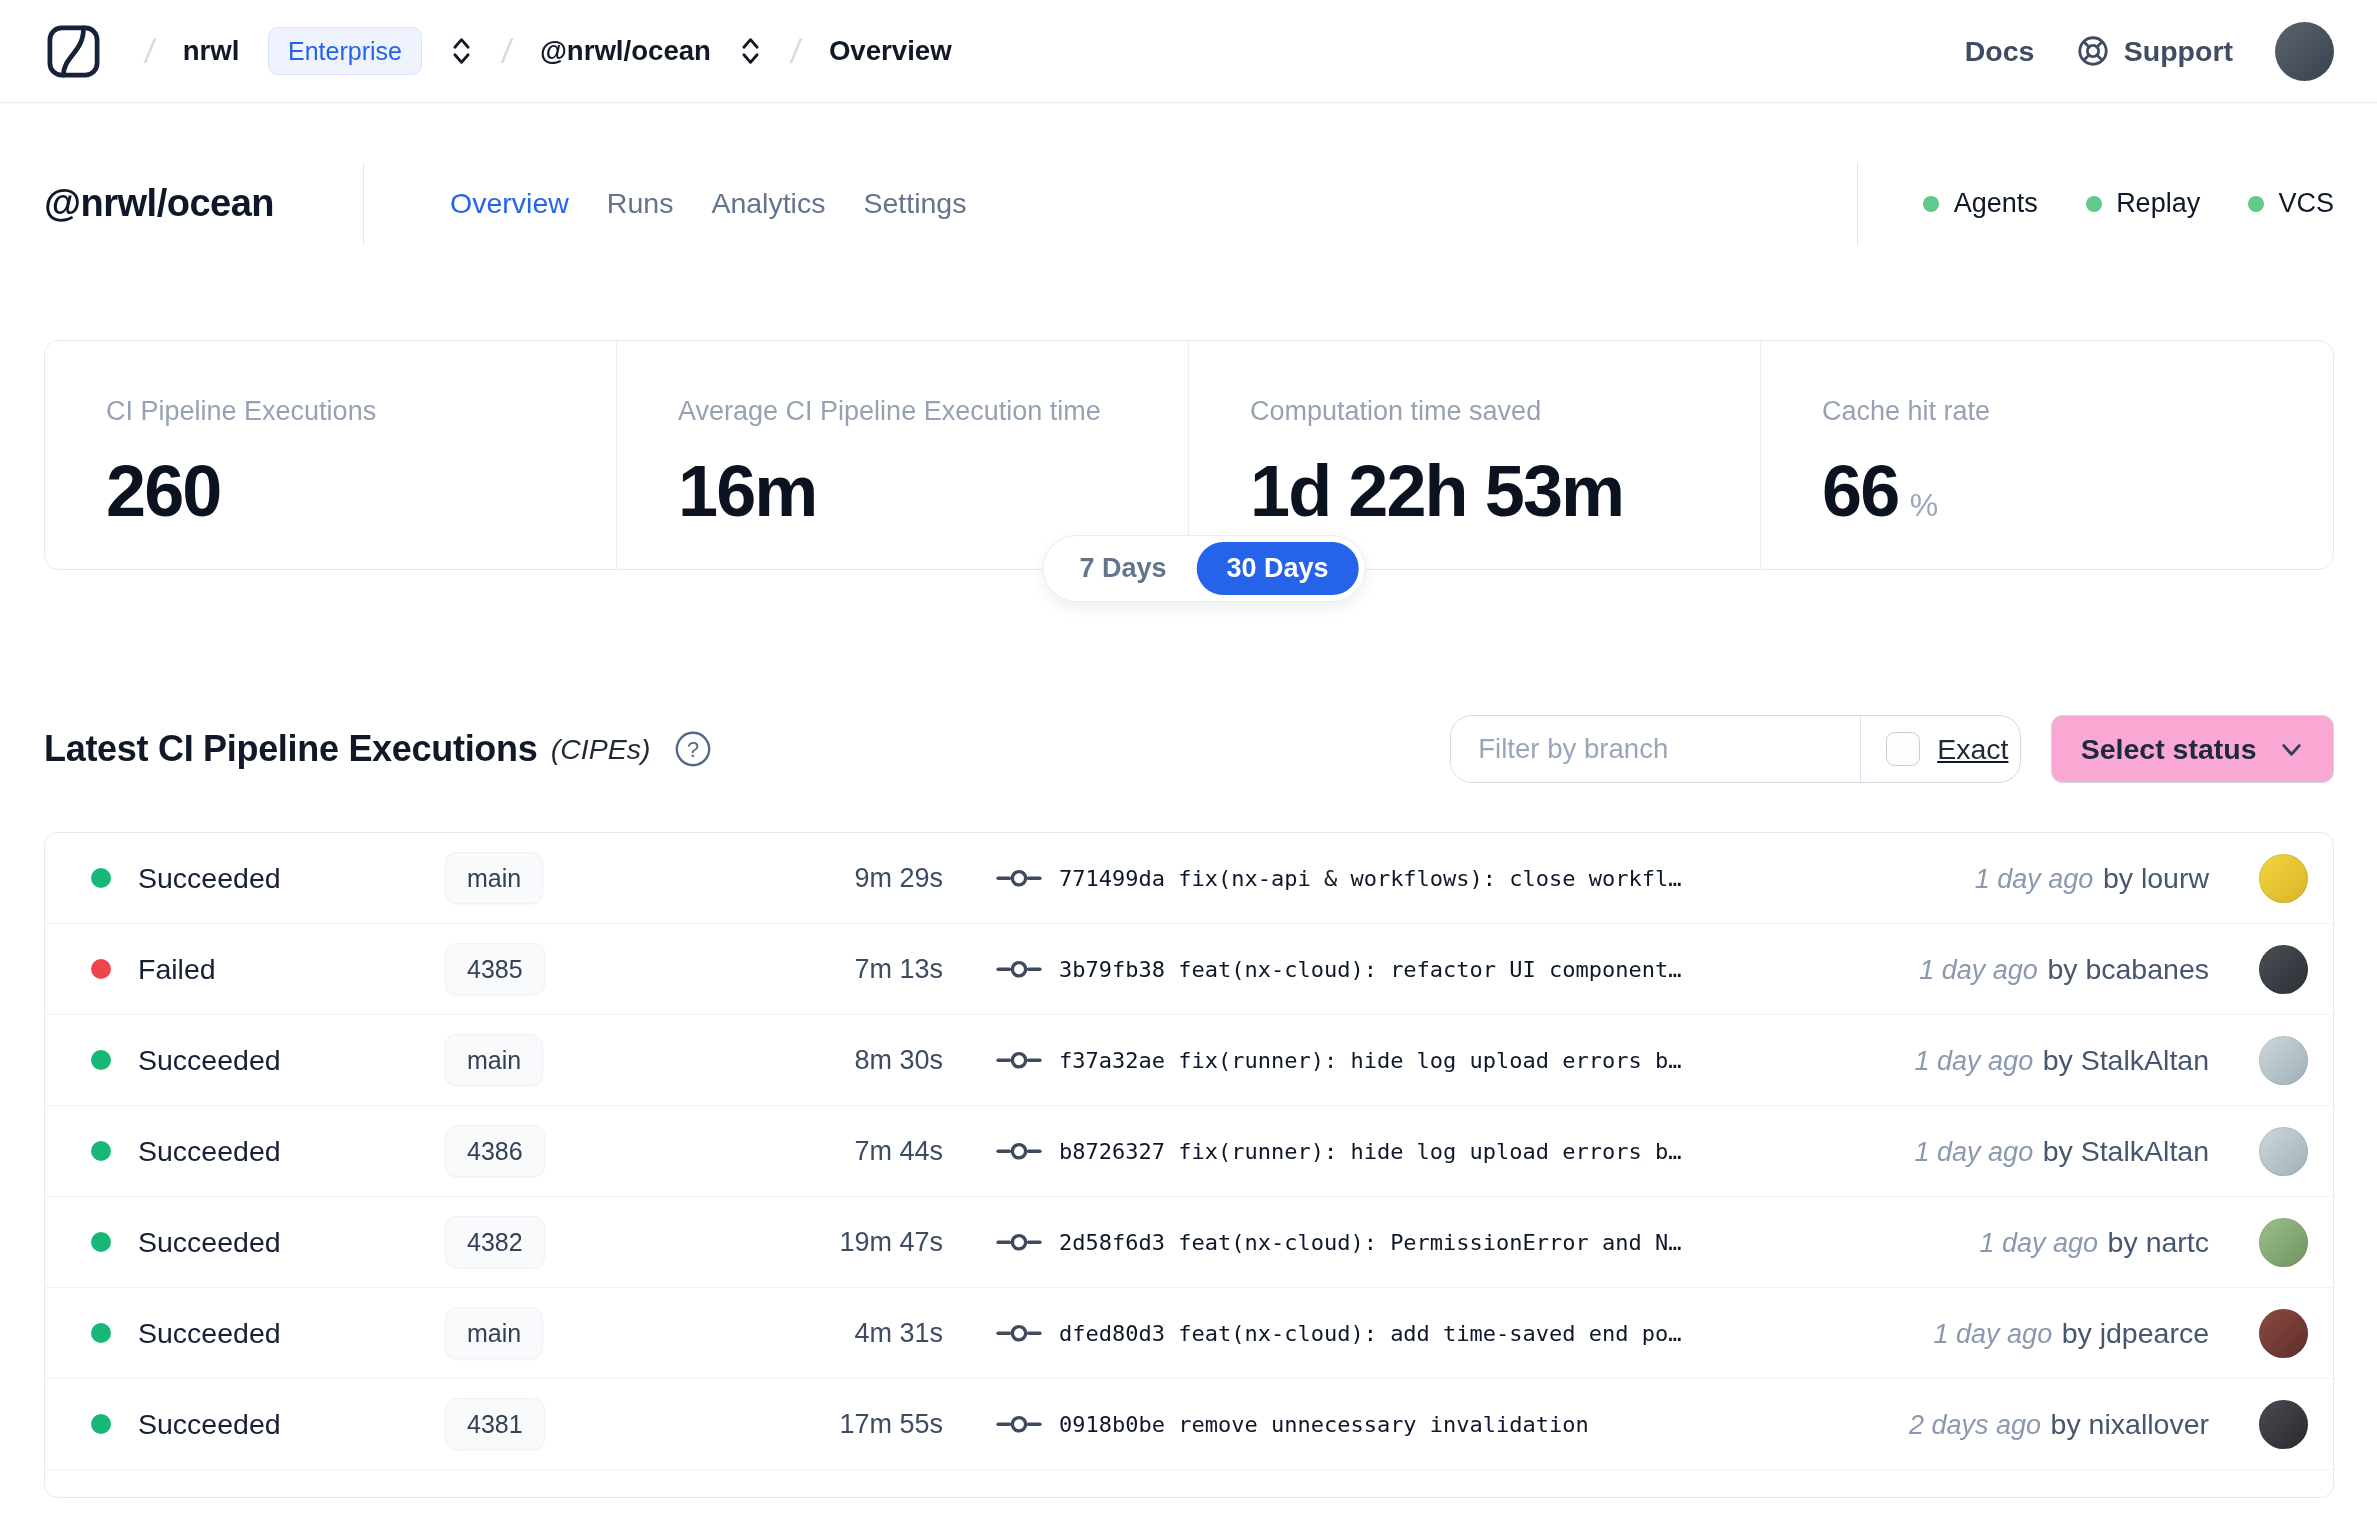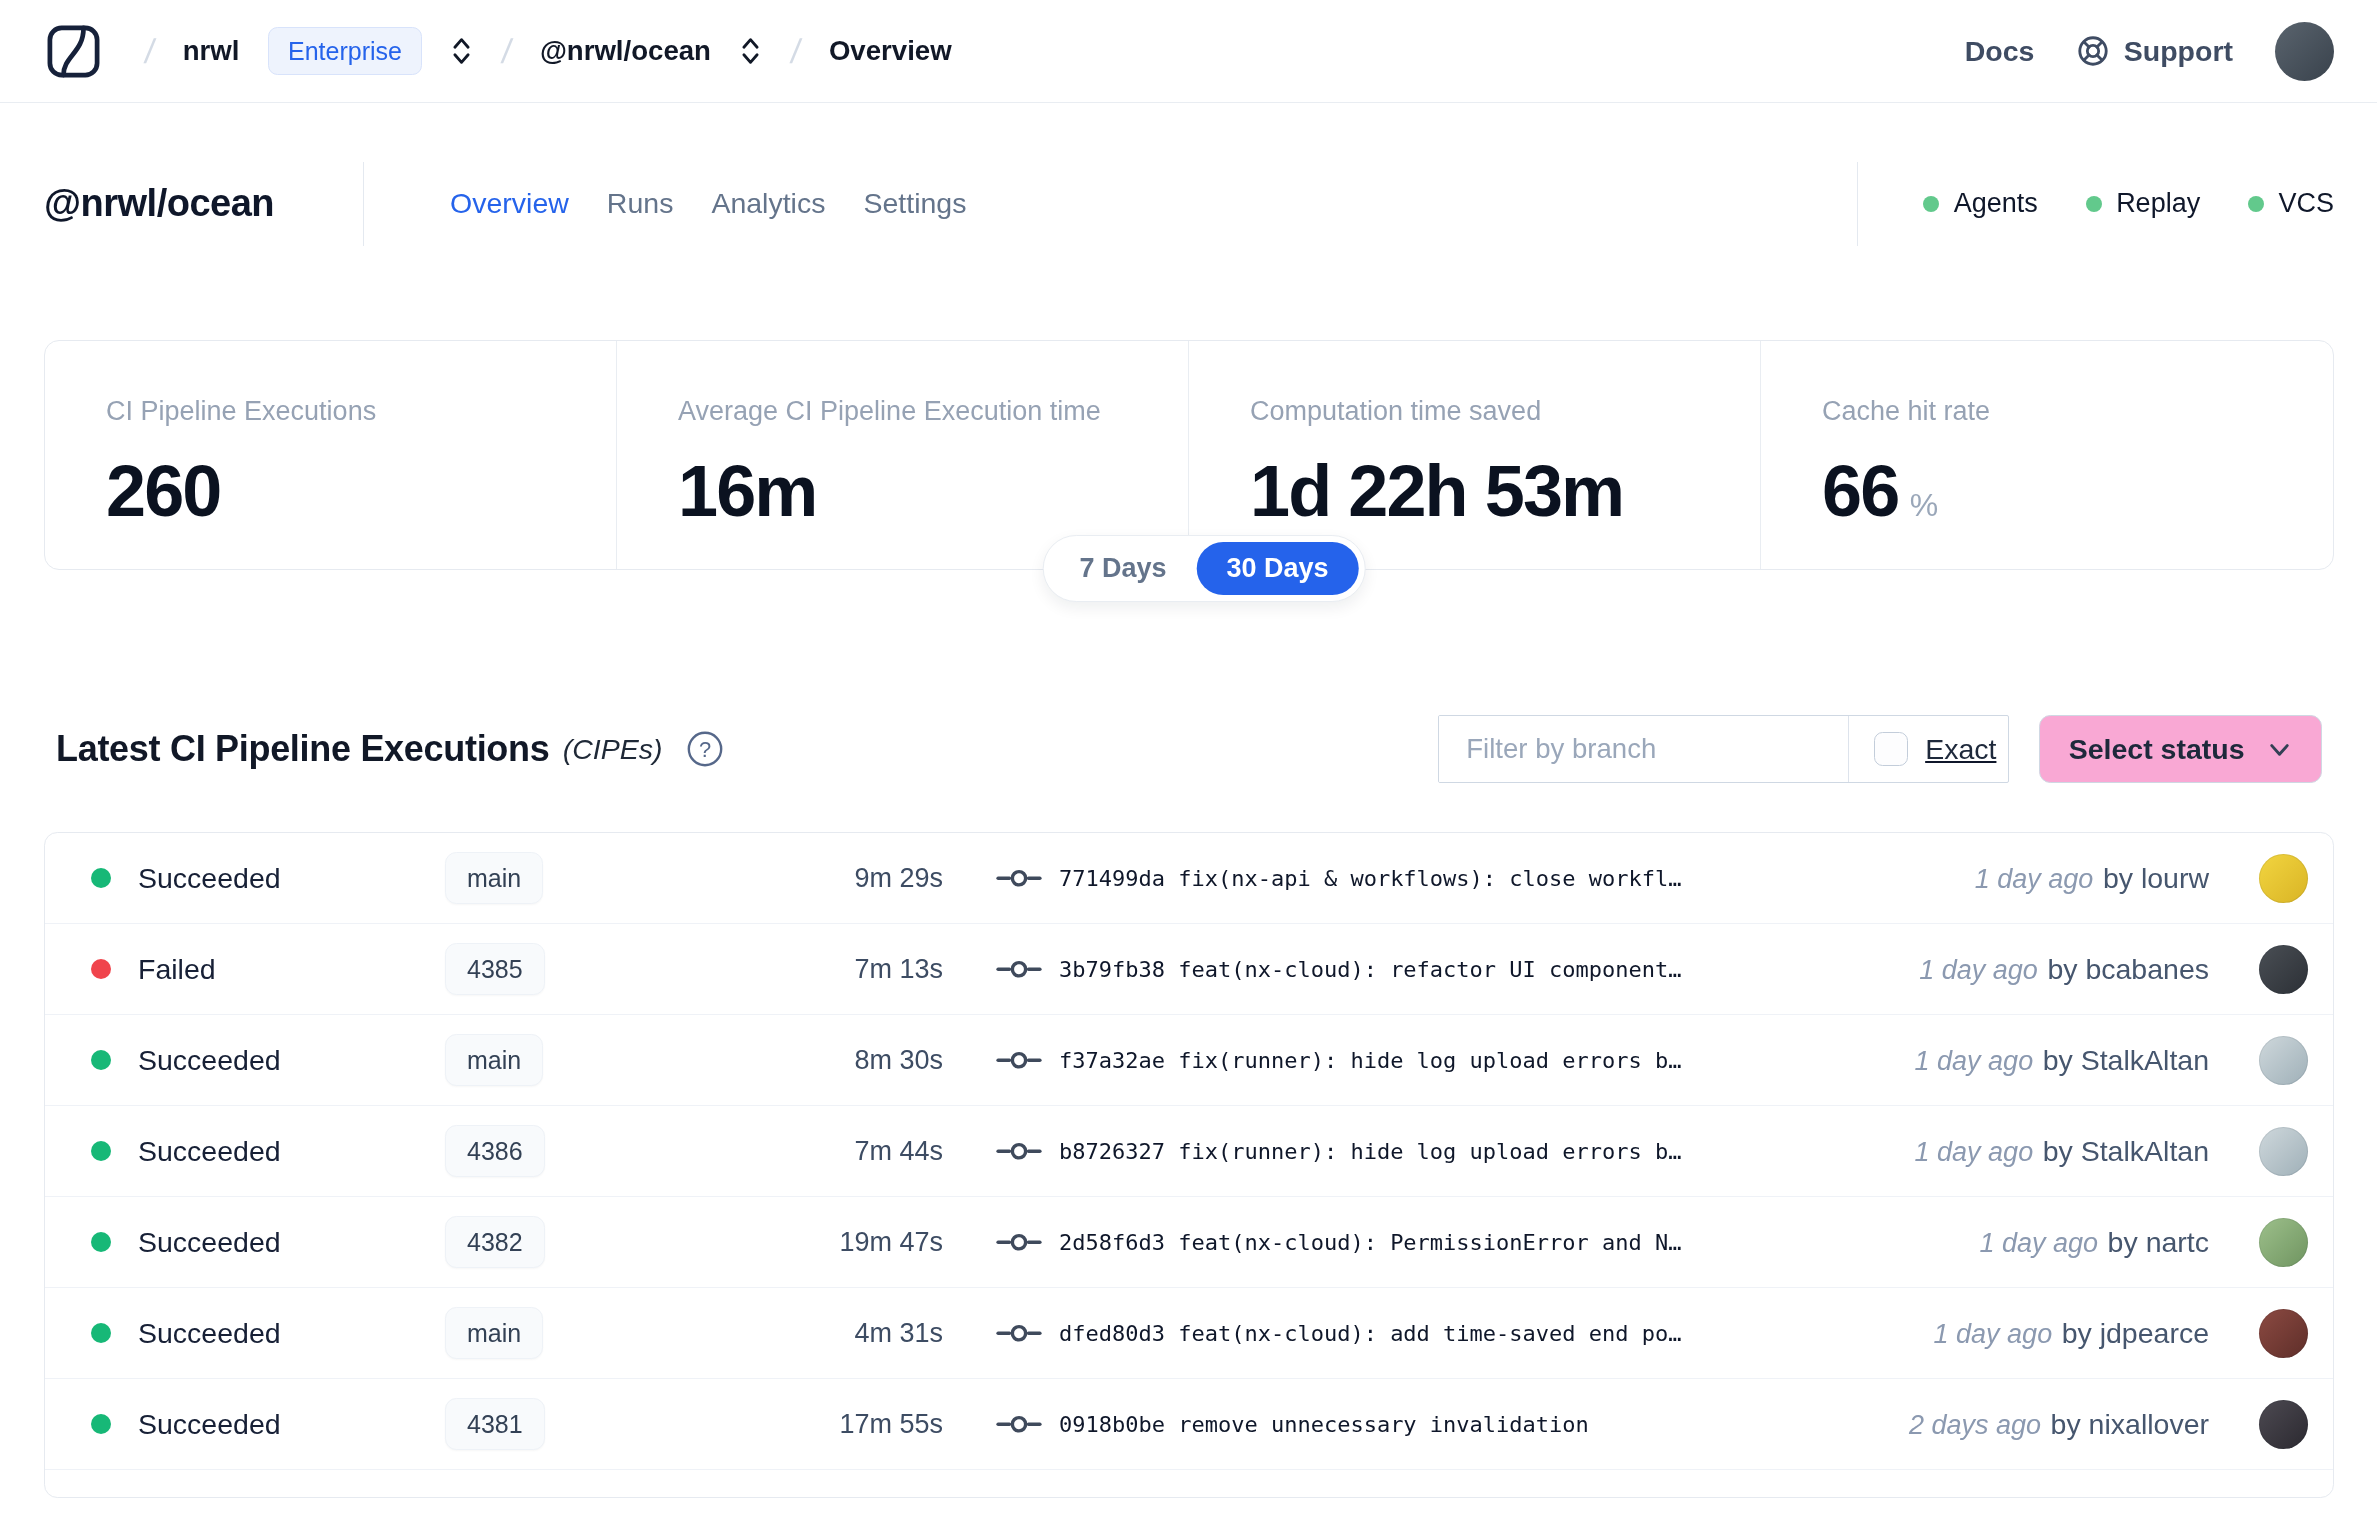--- a/index.html
+++ b/index.html
@@ -58,27 +58,27 @@
 
   .range-toggle {
     position:absolute; bottom:-32px; left:50%; transform:translateX(calc(-50% + 15px));
     background:#fff; border:1px solid #e9edf2; border-radius:950px; padding:5.7px;
     display:flex; align-items:center; box-shadow:0 5.7px 15px rgba(15,23,42,0.07);
   }
   .range-opt { font-size:27px; color:#64748b; font-weight:600; padding:11.4px 30px; border-radius:950px; cursor:pointer; white-space:nowrap; }
   .range-opt.selected { background:#2563eb; color:#fff; font-weight:700; }
 
   
-  .cipe-header { margin:145px 56px 0; display:flex; align-items:center; }
+  .cipe-header { margin:145px 44px 0; display:flex; align-items:center; }
   .cipe-title { font-size:36px; font-weight:700; color:#111827; letter-spacing:-0.3px; }
   .cipe-title-suffix { font-size:28.5px; font-style:italic; font-weight:500; color:#1f2937; margin-left:13.3px; }
   .help-icon { width:40px; height:40px; margin-left:23px; display:block; cursor:pointer; }
 
   .cipe-controls { margin-left:auto; display:flex; align-items:center; gap:30px; }
-  .filter-group { display:flex; align-items:stretch; border:1px solid #cfd8e3; border-radius:2px; height:68px; width:571px; background:#fff; overflow:hidden; }
+  .filter-group { display:flex; align-items:stretch; border:1px solid #cfd8e3; border-radius:22px; height:68px; width:571px; background:#fff; overflow:hidden; }
   .filter-input { border:none; outline:none; flex:1; padding:0 27px; font-size:27.6px; color:#1e293b; font-family:"Liberation Sans",sans-serif; border-right:1px solid #dde3ec; }
   .filter-input::placeholder { color:#9aa7ba; }
   .exact-wrap { display:flex; align-items:center; gap:17px; padding:0 25px;text-decoration:underline; }
   .checkbox { width:34px; height:34px; border:1.9px solid #c3cdda; border-radius:8.6px; background:#fdfdfe; cursor:pointer; flex:0 0 auto; }
   .exact-label { font-size:28.5px; color:#1e293b; font-weight:500; }
   .status-select { height:68px; border:1px solid #cfd8e3; border-radius:11.4px; background:#f9a8d4; display:flex; align-items:center; gap:21px; padding:0 28.5px; font-size:28.5px; font-weight:600; color:#1e293b; cursor:pointer; }
   .chev-down { width:27px; height:27px; display:block; }
 
   
   .cipe-table { margin:49px 44px 0; border:1px solid #e6eaf0; border-radius:13.3px; background:#fff; min-height:666px; overflow:hidden; }

